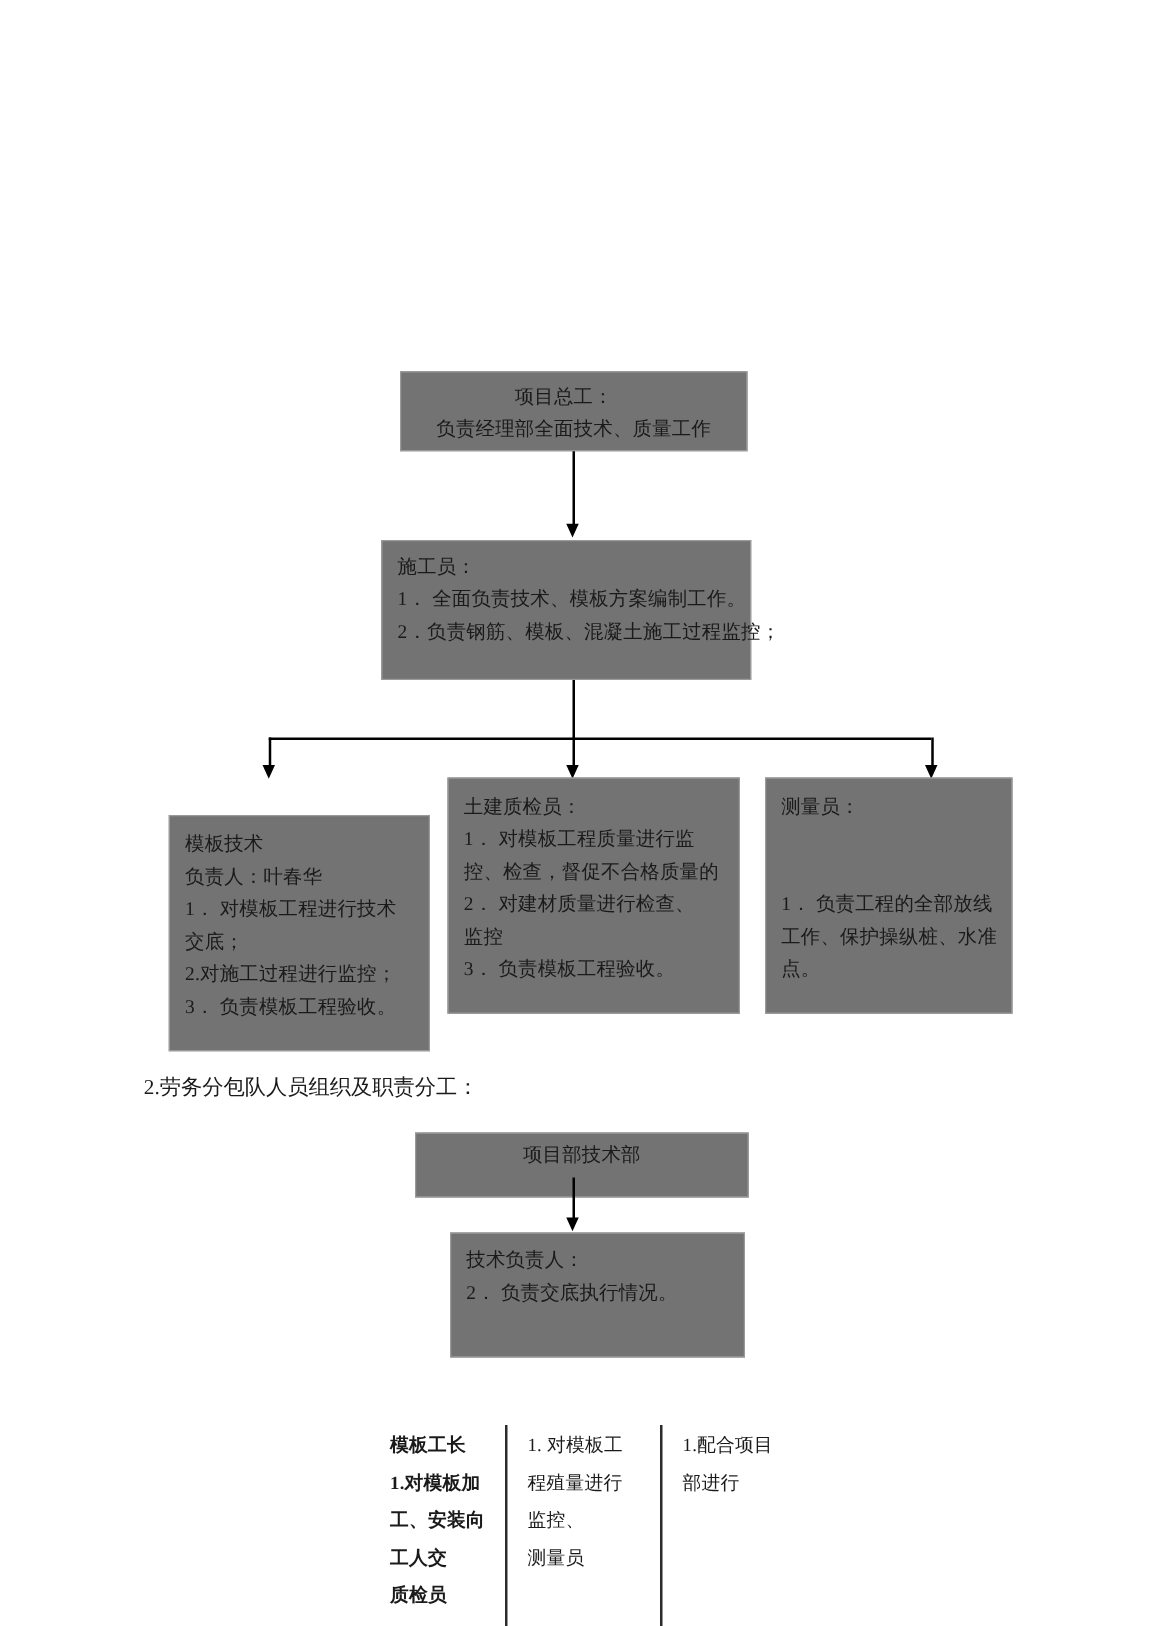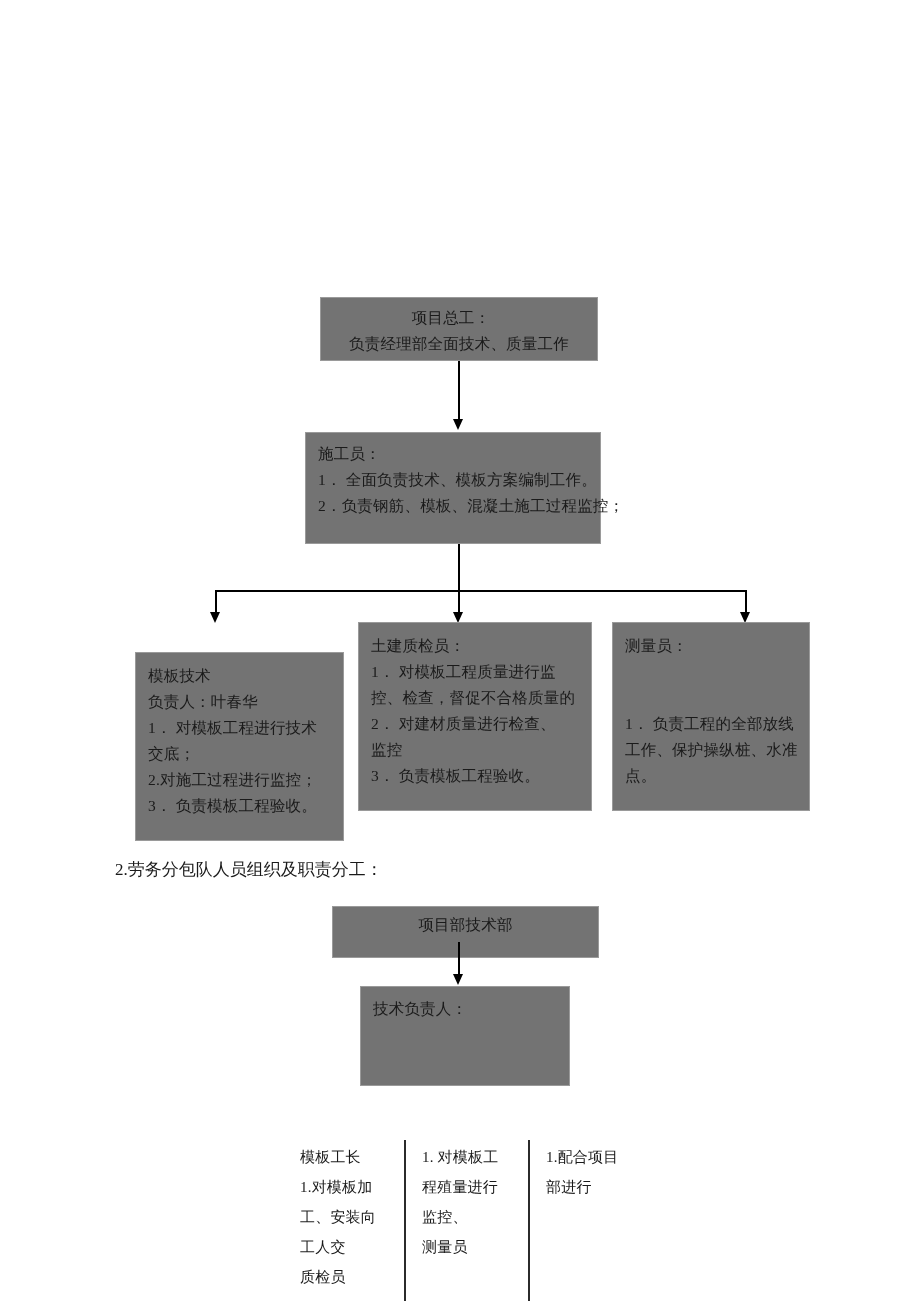--- a/index.html
+++ b/index.html
@@ -117,21 +117,21 @@
   #node-deptech .node-inner {
     padding: 5px 0 0 0;
   }
   #node-deptech .line {
     text-align: center;
   }
 
   #node-techlead {
     left: 360px;
     top: 986px;
-    width: 210px;
+    width: 236px;
     height: 100px;
   }
   #node-techlead .node-inner {
     padding: 9px 0 0 12px;
   }
 
   
   .conn {
     position: absolute;
     background: #000000;
@@ -150,23 +150,24 @@
   
   .bottom-col {
     position: absolute;
     box-sizing: border-box;
   }
   .bottom-col .line {
     font-size: 15px;
     line-height: 30px;
   }
   #bcol-1 {
-    left: 300px;
+    left: 312px;
     top: 1142px;
     width: 100px;
+    font-weight: bold;
   }
   #bcol-2 {
     left: 422px;
     top: 1142px;
     width: 104px;
   }
   #bcol-3 {
     left: 546px;
     top: 1142px;
     width: 110px;
@@ -250,20 +251,21 @@
       <div class="line">项目部技术部</div>
     </div>
   </div>
 
   <div class="conn vline" style="left:458px; top:942px; height:34px;"></div>
   <div class="arrowhead" style="left:453px; top:974px;"></div>
 
   <div class="node" id="node-techlead">
     <div class="node-inner">
       <div class="line">技术负责人：</div>
+      <div class="line">2． 负责交底执行情况。</div>
     </div>
   </div>
 
   <div class="bottom-col" id="bcol-1">
     <div class="line">模板工长</div>
     <div class="line">1.对模板加</div>
     <div class="line">工、安装向</div>
     <div class="line">工人交</div>
     <div class="line">质检员</div>
   </div>

